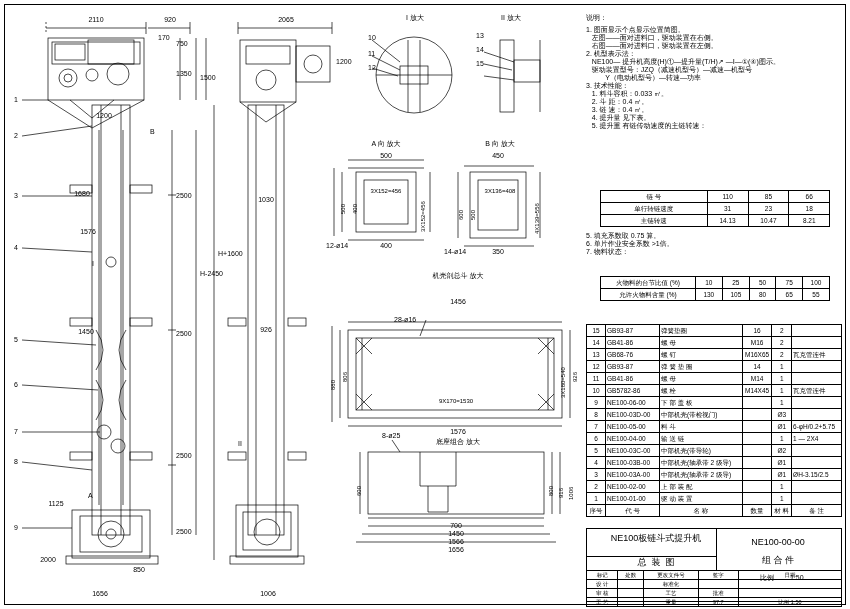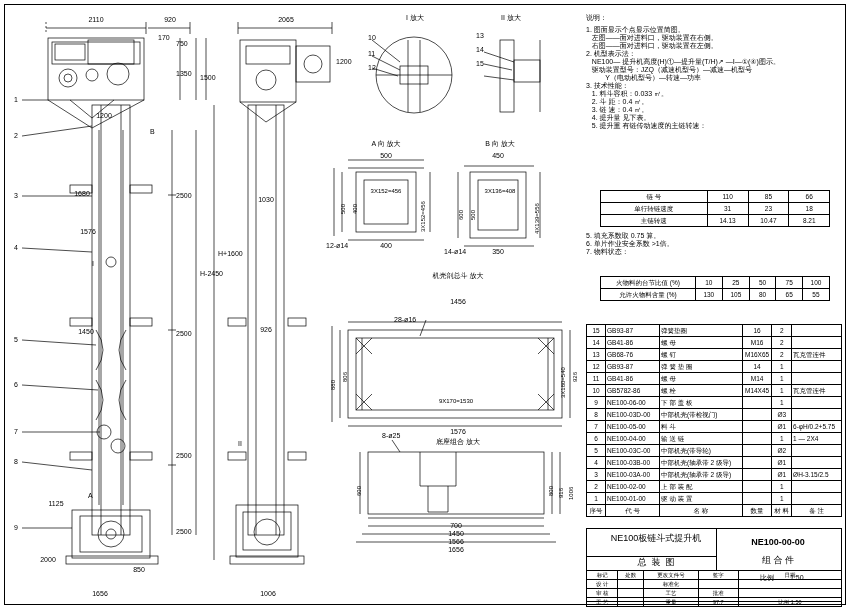--- a/index.html
+++ b/index.html
@@ -472,21 +472,21 @@
       </tbody>
   </table>
 
   <div class="bd frame" style="left:586px;top:528px;width:256px;height:74px;"></div>
   <div class="ln v" style="left:716px;top:528px;height:42px;"></div>
   <div class="ln h" style="left:586px;top:570px;width:256px;"></div>
   <div class="ln h" style="left:586px;top:556px;width:130px;"></div>
 
   <div class="txt c" style="left:600px;top:534px;width:112px;font-size:9px;">NE100板链斗式提升机</div>
   <div class="txt c" style="left:600px;top:558px;width:112px;font-size:9px;">总  装  图</div>
-  <div class="txt c" style="left:720px;top:538px;width:116px;font-size:9px;font-weight:bold;">NE100-00-00</div>
+  <div class="txt c" style="left:720px;top:538px;width:116px;font-size:9px;">NE100-00-00</div>
   <div class="txt c" style="left:720px;top:556px;width:116px;font-size:9px;">组 合 件</div>
 
   <table style="position:absolute;left:586px;top:570px;width:256px;">
     <tbody id="tb-body">
         <tr>
           <td style="width: 30px; height: 8px; line-height: 7px; font-size: 5.5px;">标记</td>
           <td style="width: 24px; height: 8px; line-height: 7px; font-size: 5.5px;">处数</td>
           <td style="width: 54px; height: 8px; line-height: 7px; font-size: 5.5px;">更改文件号</td>
           <td style="width: 40px; height: 8px; line-height: 7px; font-size: 5.5px;">签字</td>
           <td style="width: 108px; height: 8px; line-height: 7px; font-size: 5.5px;">日期</td>

